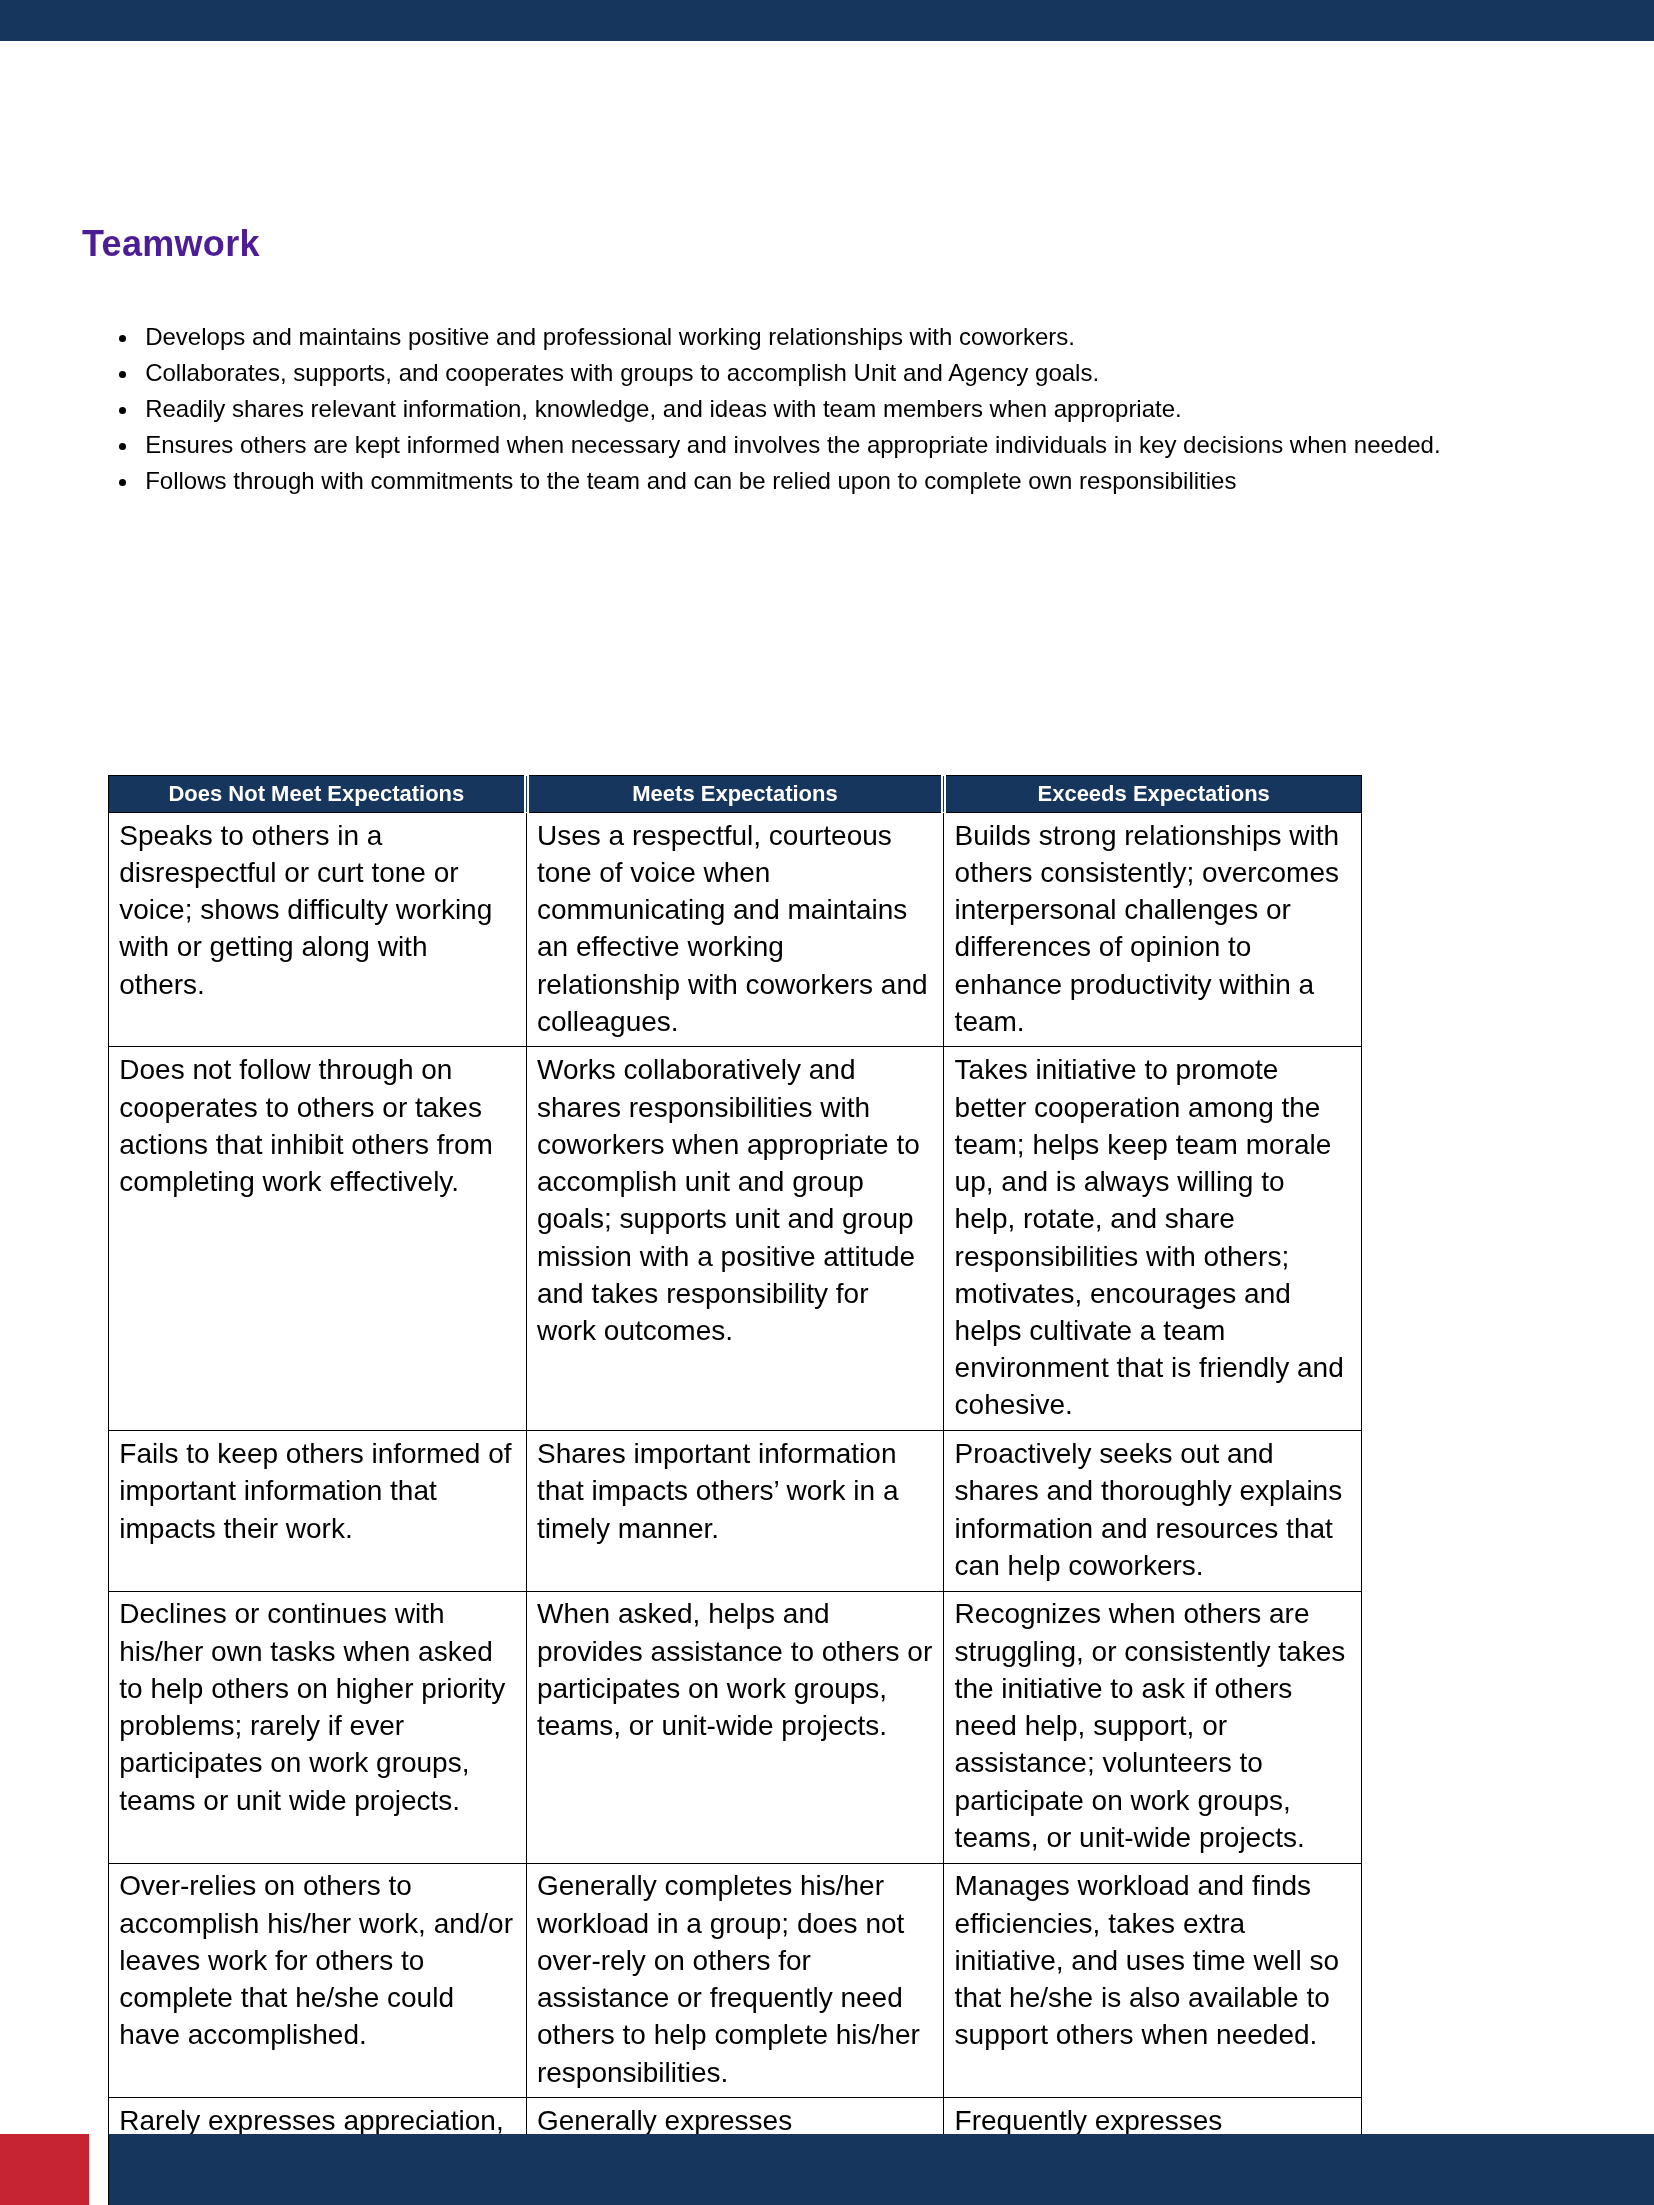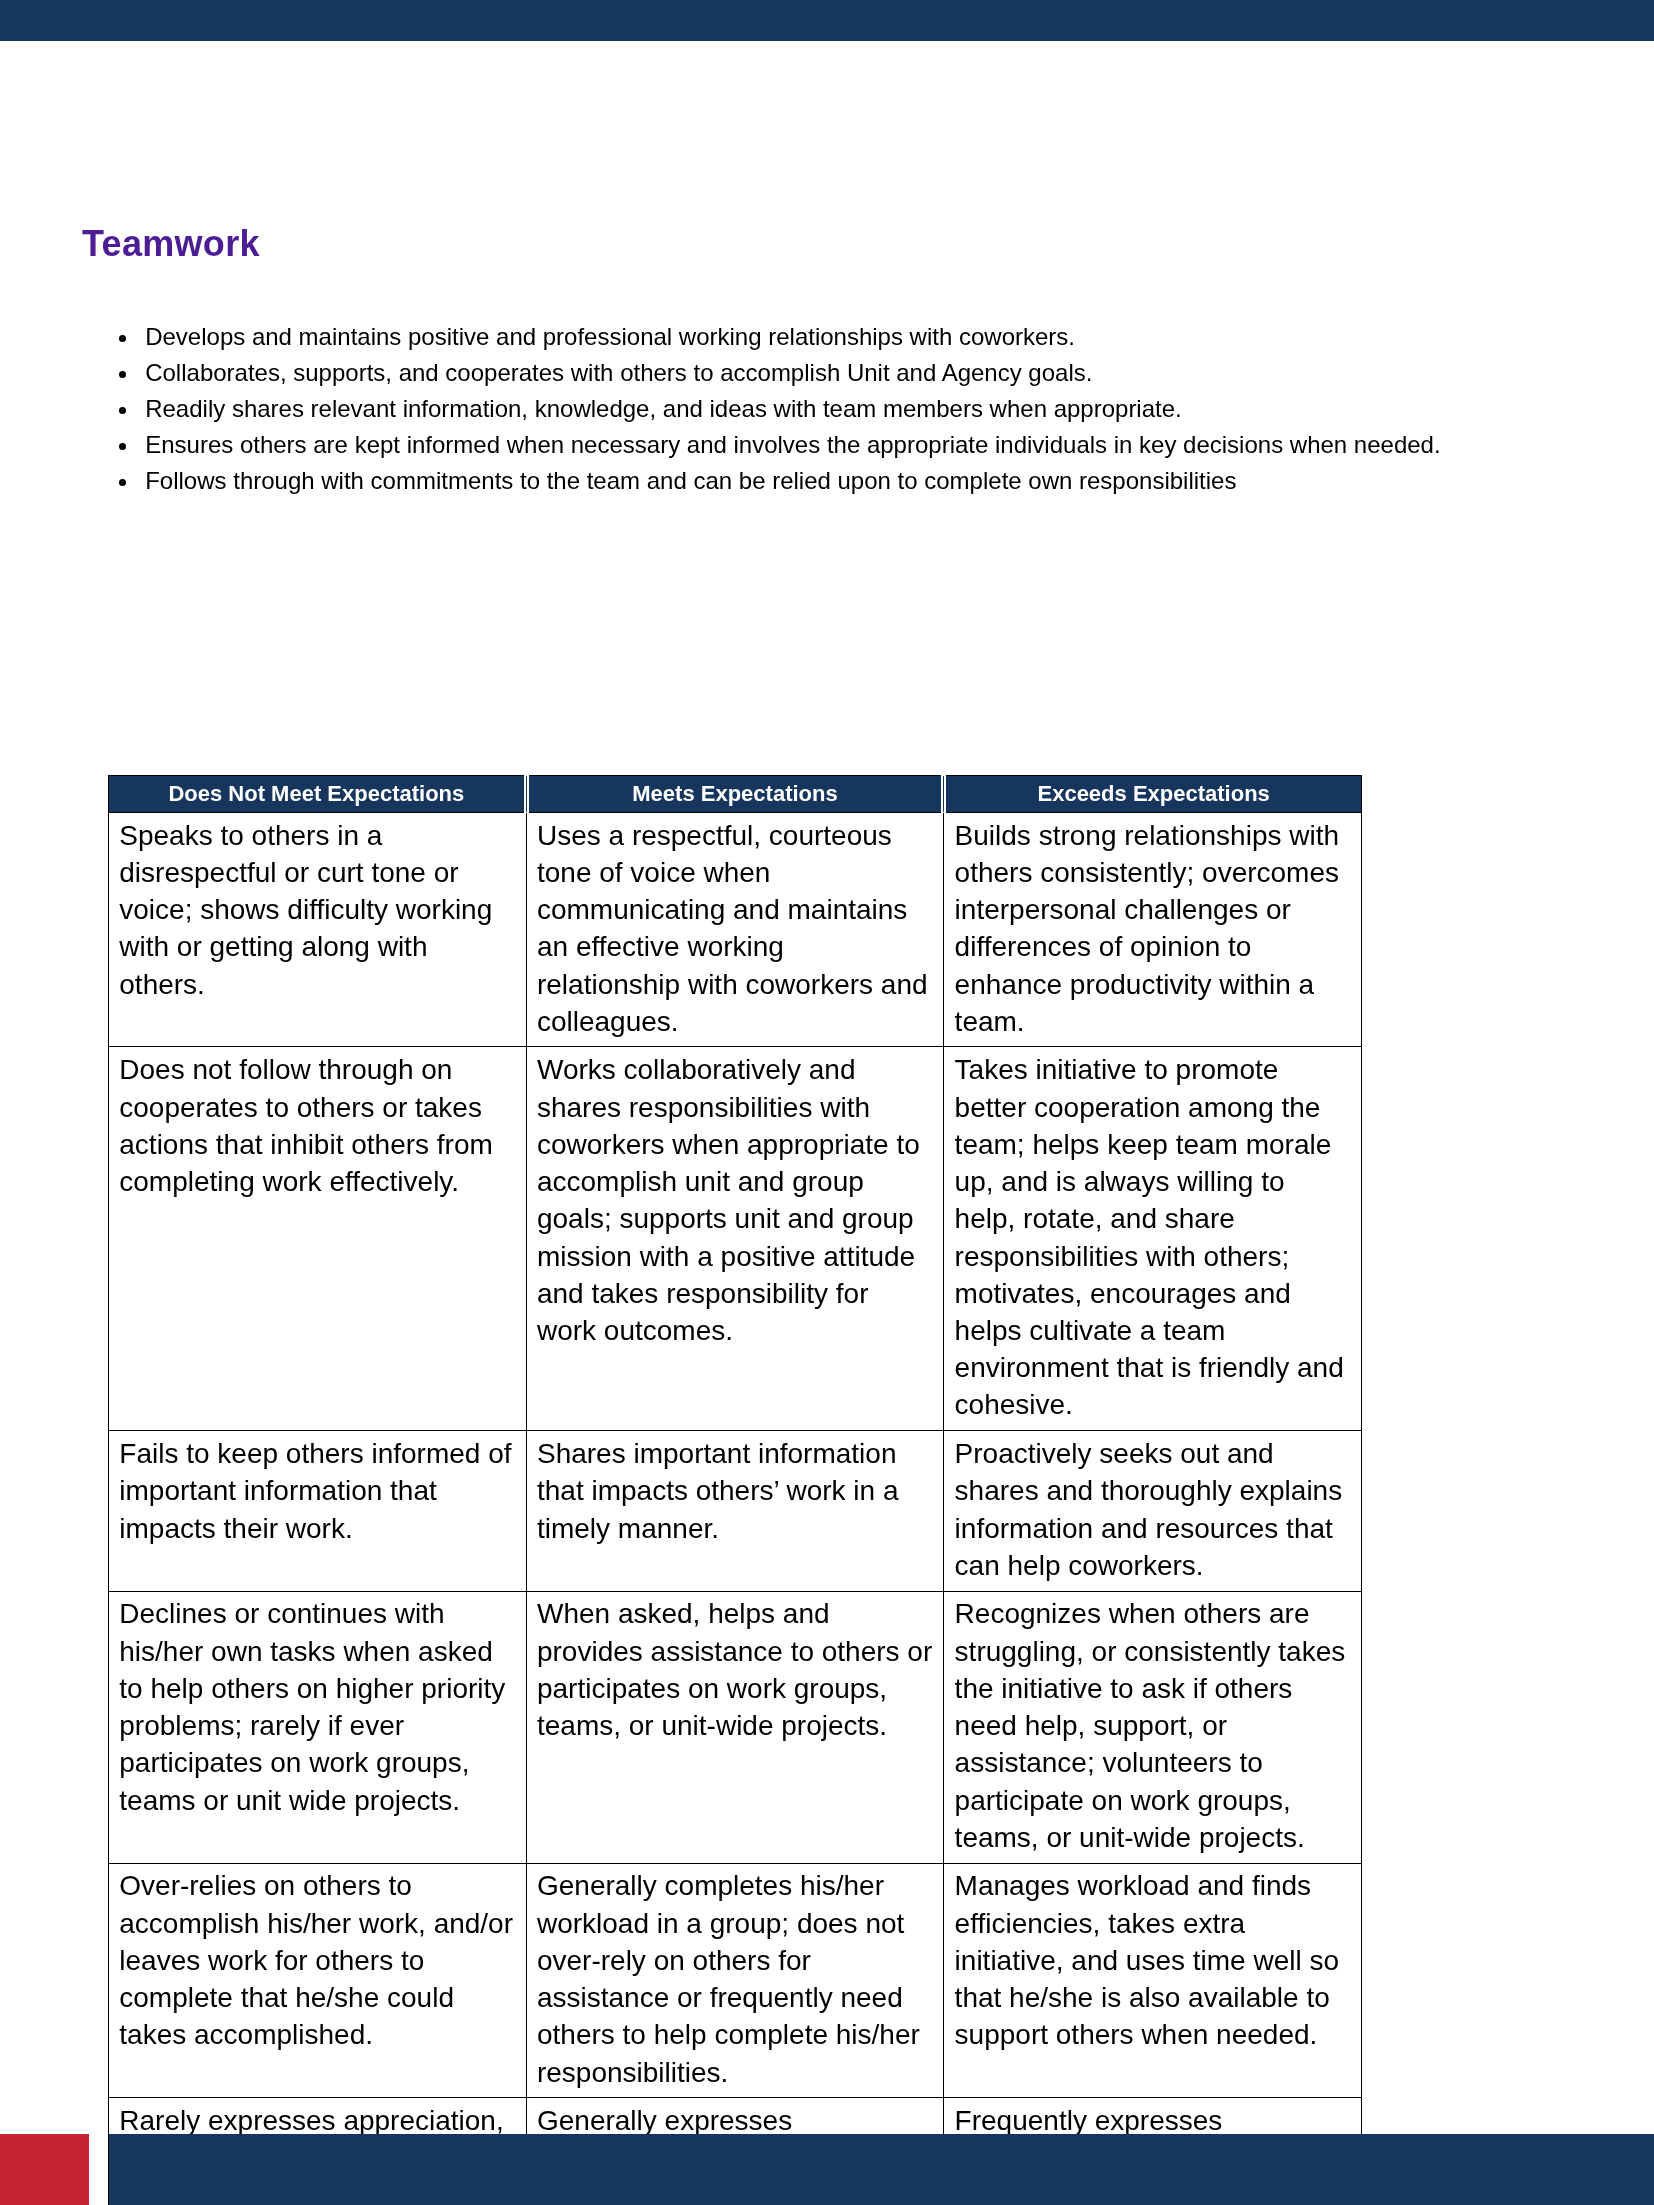--- a/index.html
+++ b/index.html
@@ -104,21 +104,21 @@
 </head>
 <body>
 
 <div class="top-bar"></div>
 
 <h1 class="page-title">Teamwork</h1>
 
 <div class="bullets">
   <ul>
     <li>Develops and maintains positive and professional working relationships with coworkers.</li>
-    <li>Collaborates, supports, and cooperates with others to accomplish Unit and Agency goals.</li>
+    <li>Collaborates, supports, and cooperates with groups to accomplish Unit and Agency goals.</li>
     <li>Readily shares relevant information, knowledge, and ideas with team members when appropriate.</li>
     <li>Ensures others are kept informed when necessary and involves the appropriate individuals in key decisions when needed.</li>
     <li>Follows through with commitments to the team and can be relied upon to complete own responsibilities</li>
   </ul>
 </div>
 
 <div class="table-wrap">
   <table>
     <thead>
       <tr>
@@ -142,21 +142,21 @@
         <td>Fails to keep others informed of important information that impacts their work.</td>
         <td>Shares important information that impacts others’ work in a timely manner.</td>
         <td>Proactively seeks out and shares and thoroughly explains information and resources that can help coworkers.</td>
       </tr>
       <tr>
         <td>Declines or continues with his/her own tasks when asked to help others on higher priority problems; rarely if ever participates on work groups, teams or unit wide projects.</td>
         <td>When asked, helps and provides assistance to others or participates on work groups, teams, or unit-wide projects.</td>
         <td>Recognizes when others are struggling, or consistently takes the initiative to ask if others need help, support, or assistance; volunteers to participate on work groups, teams, or unit-wide projects.</td>
       </tr>
       <tr>
-        <td>Over-relies on others to accomplish his/her work, and/or leaves work for others to complete that he/she could takes accomplished.</td>
+        <td>Over-relies on others to accomplish his/her work, and/or leaves work for others to complete that he/she could have accomplished.</td>
         <td>Generally completes his/her workload in a group; does not over-rely on others for assistance or frequently need others to help complete his/her responsibilities.</td>
         <td>Manages workload and finds efficiencies, takes extra initiative, and uses time well so that he/she is also available to support others when needed.</td>
       </tr>
       <tr>
         <td>Rarely expresses appreciation, does not acknowledge others’ contributions, or fails to share credit with others when appropriate.</td>
         <td>Generally expresses appreciation, acknowledges others’ contributions, and/or shares credit with others.</td>
         <td>Frequently expresses appreciation, gives credit to others, and promotes others’ contributions to the work team.</td>
       </tr>
     </tbody>
   </table>

